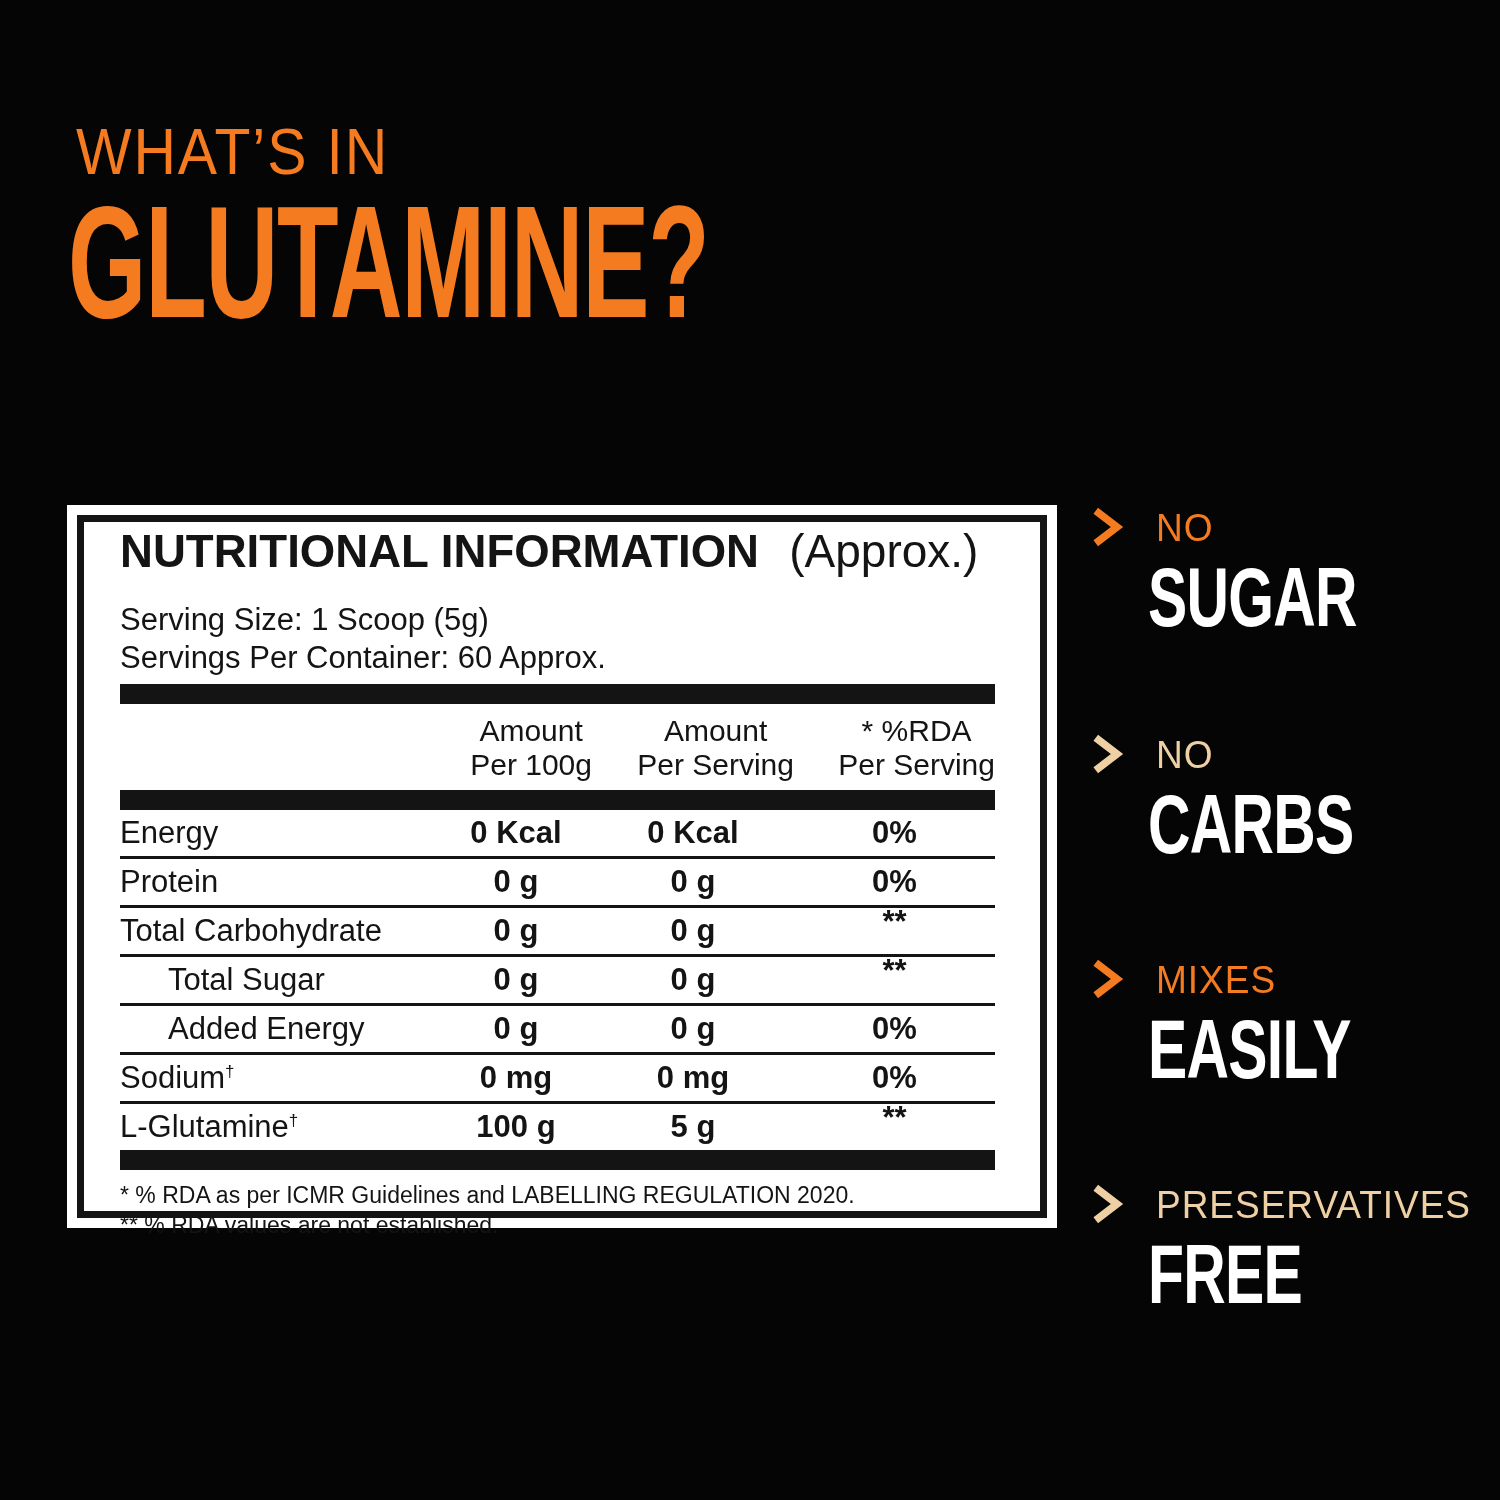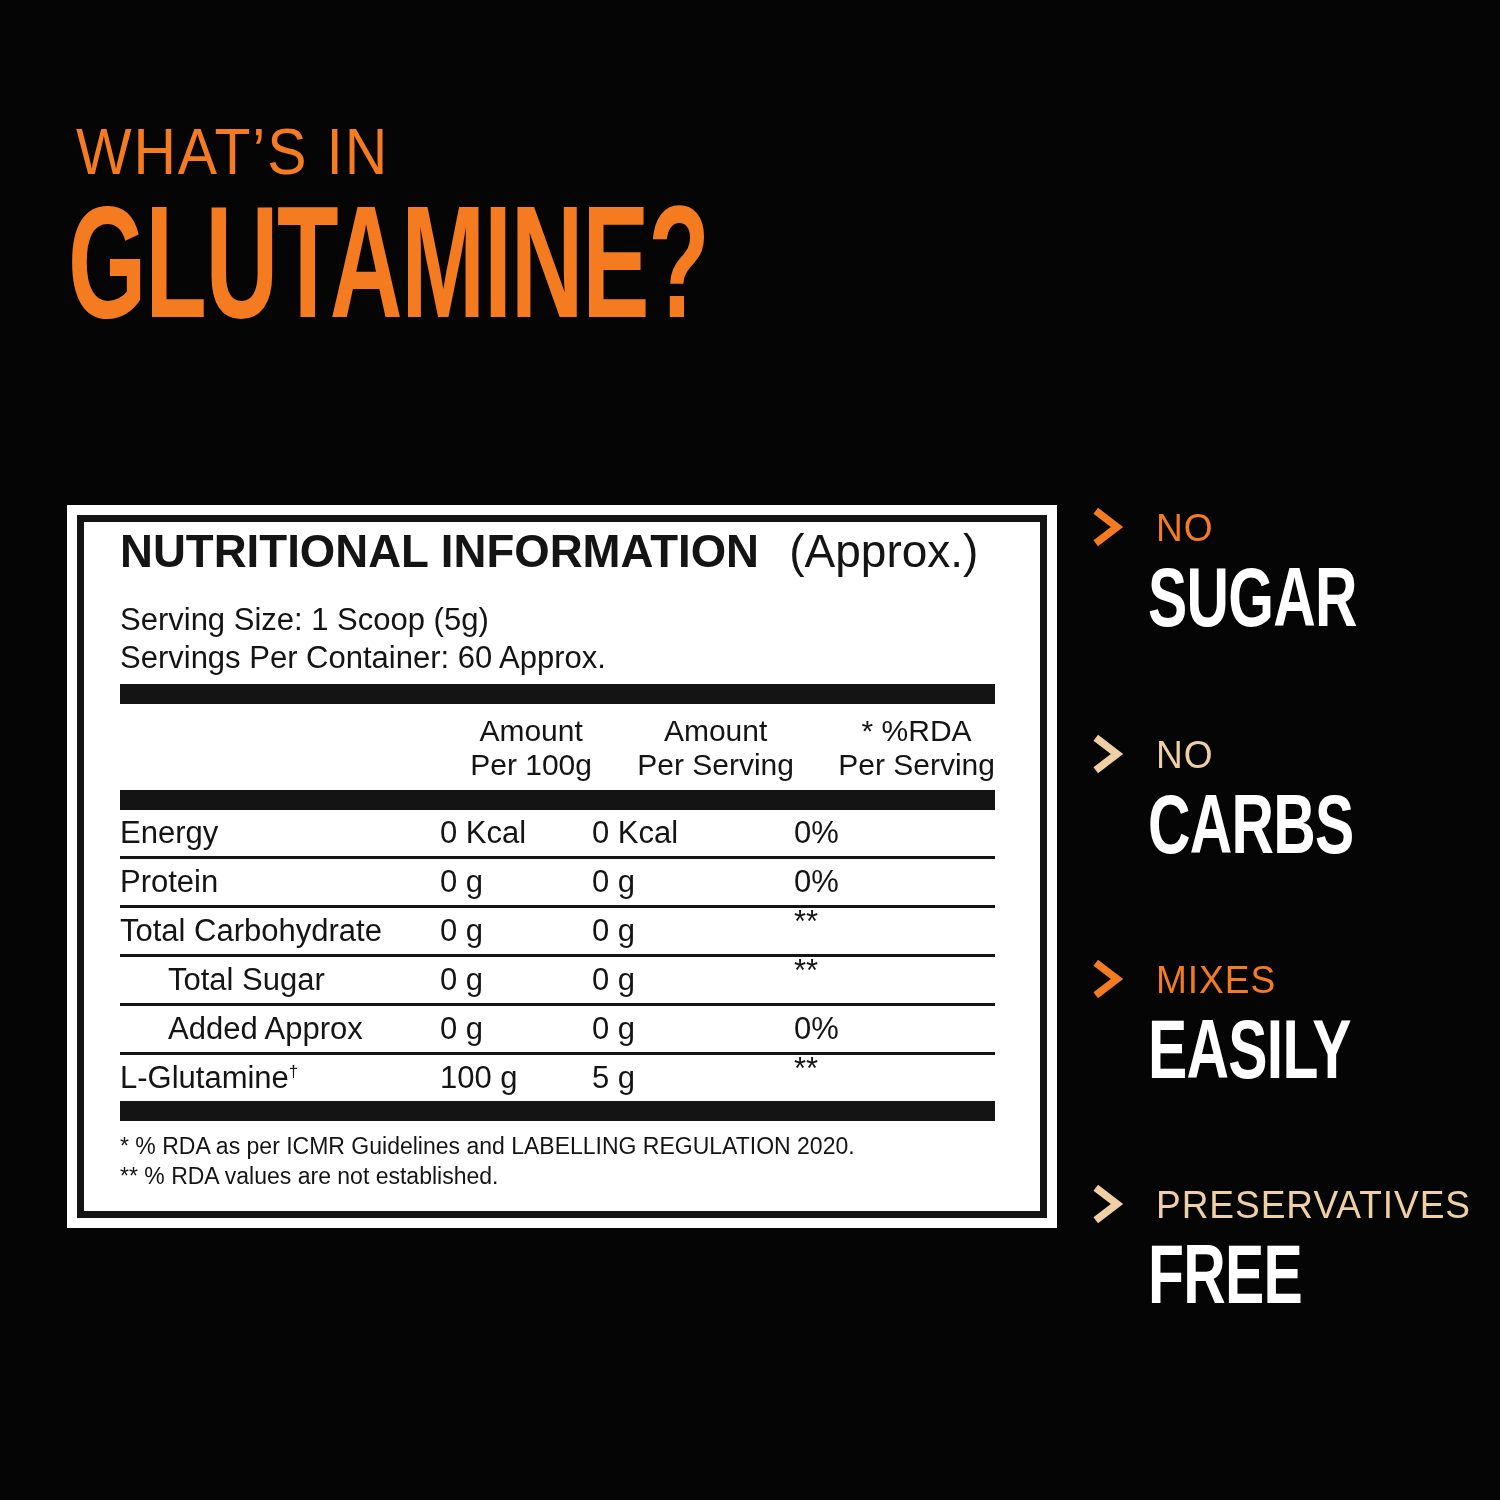--- a/index.html
+++ b/index.html
@@ -46,21 +46,21 @@
   col.c-label{width:320px;} col.c-100{width:152px;} col.c-serv{width:202px;} col.c-rda{width:201px;}
   .nut thead td{
     font-size:30px;line-height:34px;vertical-align:bottom;
     padding:10px 0 8px 0;text-align:right;text-decoration:underline;
   }
   .nut thead .hdr-block{display:inline-block;text-align:center;}
   .nut td{padding:0;}
   .nut tr.bar-row td{height:20px;background:var(--ink);padding:0;}
   .nut tbody tr.data-row td{height:46px;border-top:3px solid var(--ink);}
   .nut tbody tr.data-row.no-top td{border-top:none;}
-  .nut td.val{text-align:left;}
+  .nut td.val{text-align:center;font-weight:bold;}
   .nut td.lbl{text-align:left;}
   .nut td.lbl.indent{padding-left:48px;}
   .nut sup{font-size:55%;vertical-align:super;line-height:0;}
   .stars{position:relative;top:-9px;display:inline-block;}
   .footnotes{margin-top:10px;font-size:23px;line-height:30px;}
   
   .callout{position:absolute;left:1090px;width:400px;}
   .callout .row1{display:flex;align-items:center;gap:32px;height:44px;}
   .callout .chevron{width:34px;height:40px;flex:0 0 auto;display:block;}
   .callout .small{
@@ -138,23 +138,29 @@
               <td class="val">0 g</td>
               <td class="val"><span class="stars">**</span></td>
             </tr>
             <tr class="data-row">
               <td class="lbl indent">Total Sugar</td>
               <td class="val">0 g</td>
               <td class="val">0 g</td>
               <td class="val"><span class="stars">**</span></td>
             </tr>
             <tr class="data-row">
-              <td class="lbl indent">Added Approx</td>
-              <td class="val">0 g</td>
-              <td class="val">0 g</td>
+              <td class="lbl indent">Added Energy</td>
+              <td class="val">0 g</td>
+              <td class="val">0 g</td>
+              <td class="val">0%</td>
+            </tr>
+            <tr class="data-row">
+              <td class="lbl">Sodium<sup>†</sup></td>
+              <td class="val">0 mg</td>
+              <td class="val">0 mg</td>
               <td class="val">0%</td>
             </tr>
             <tr class="data-row">
               <td class="lbl">L-Glutamine<sup>†</sup></td>
               <td class="val">100 g</td>
               <td class="val">5 g</td>
               <td class="val"><span class="stars">**</span></td>
             </tr>
           </tbody>
         <tfoot>

